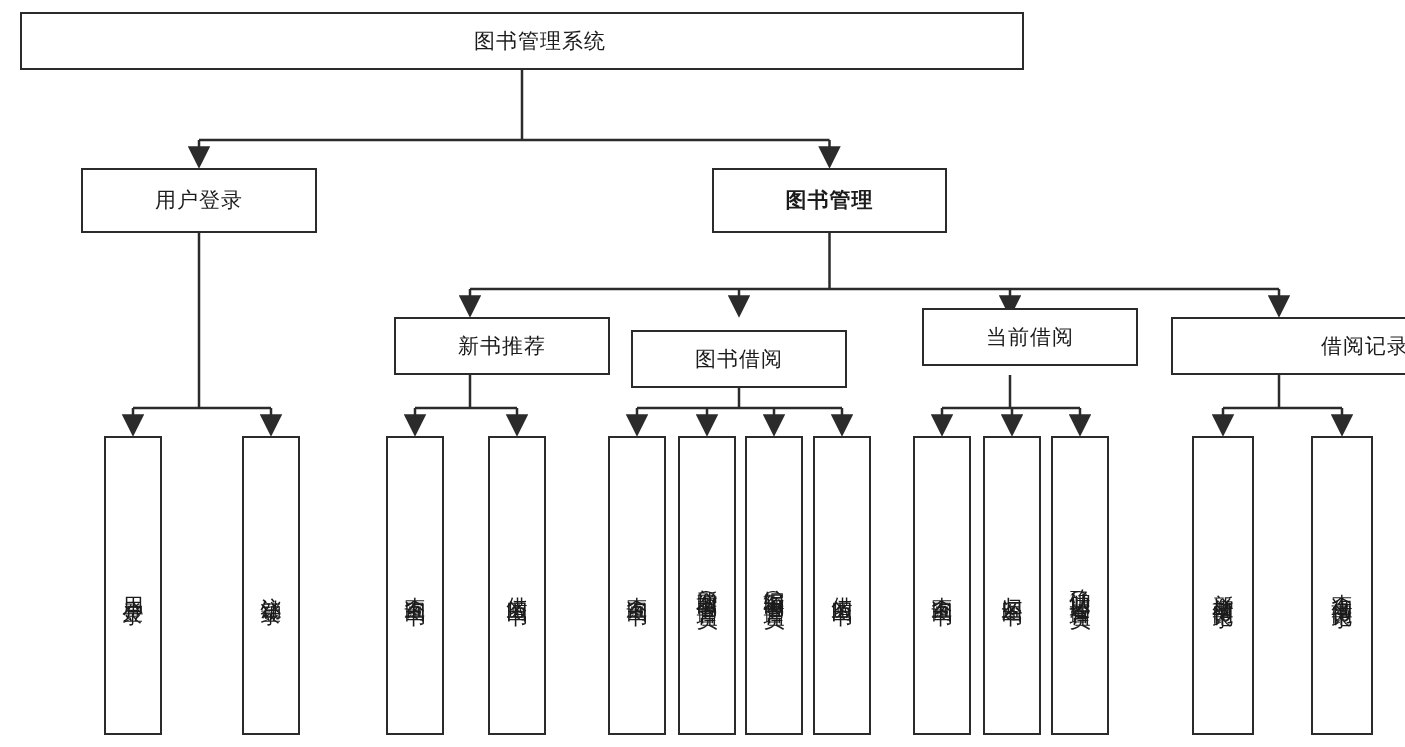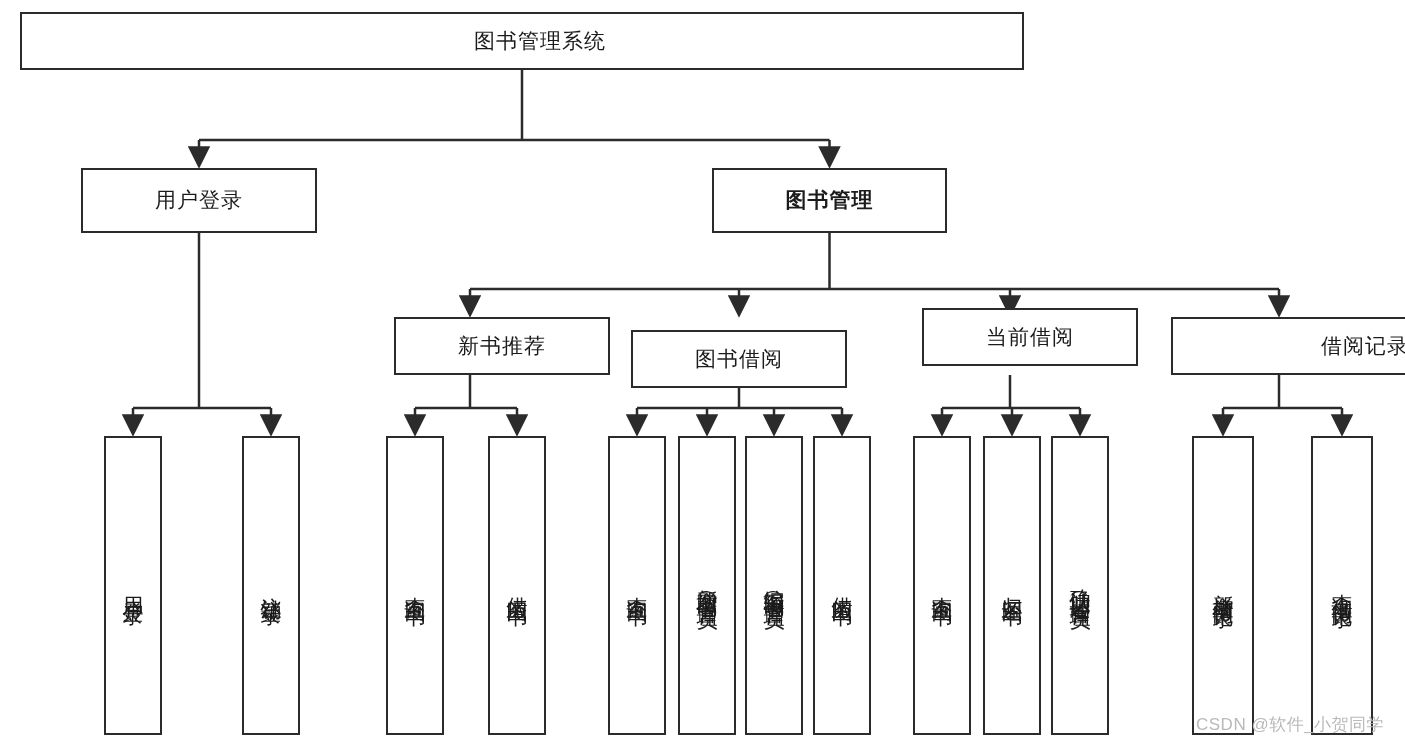--- a/index.html
+++ b/index.html
@@ -175,14 +175,13 @@
         <span class="node-label">确认归还（管理员）</span>
       </div>
       <div class="node vertical" style="left: 1192px; top: 436px; width: 62px; height: 299px;">
         <span class="node-label">新增借阅记录</span>
       </div>
       <div class="node vertical" style="left: 1311px; top: 436px; width: 62px; height: 299px;">
         <span class="node-label">查询借阅记录</span>
       </div>
     </div>
 
-  <div class="watermark">CSDN @软件_小贺同学</div>
 </div>
 
 </body></html>

